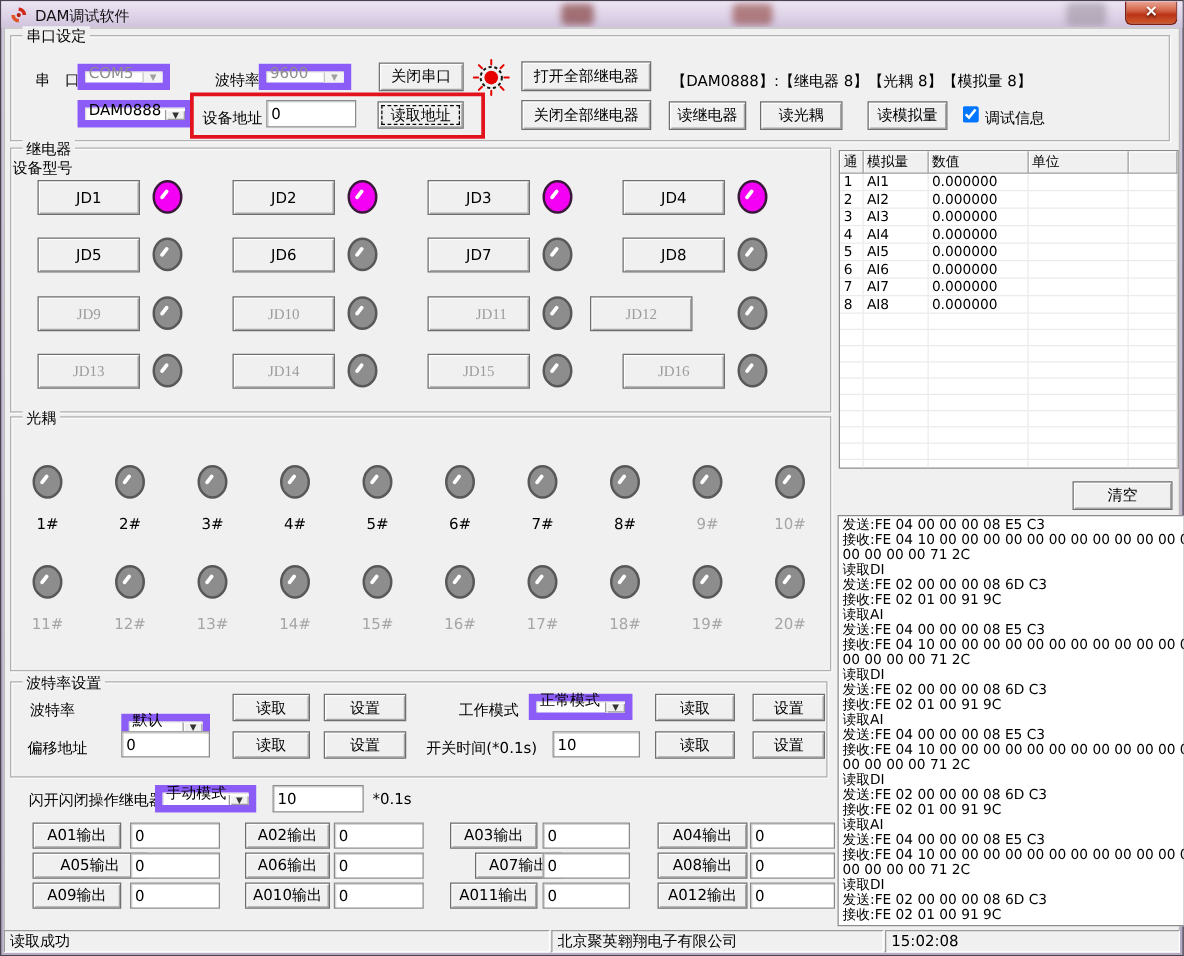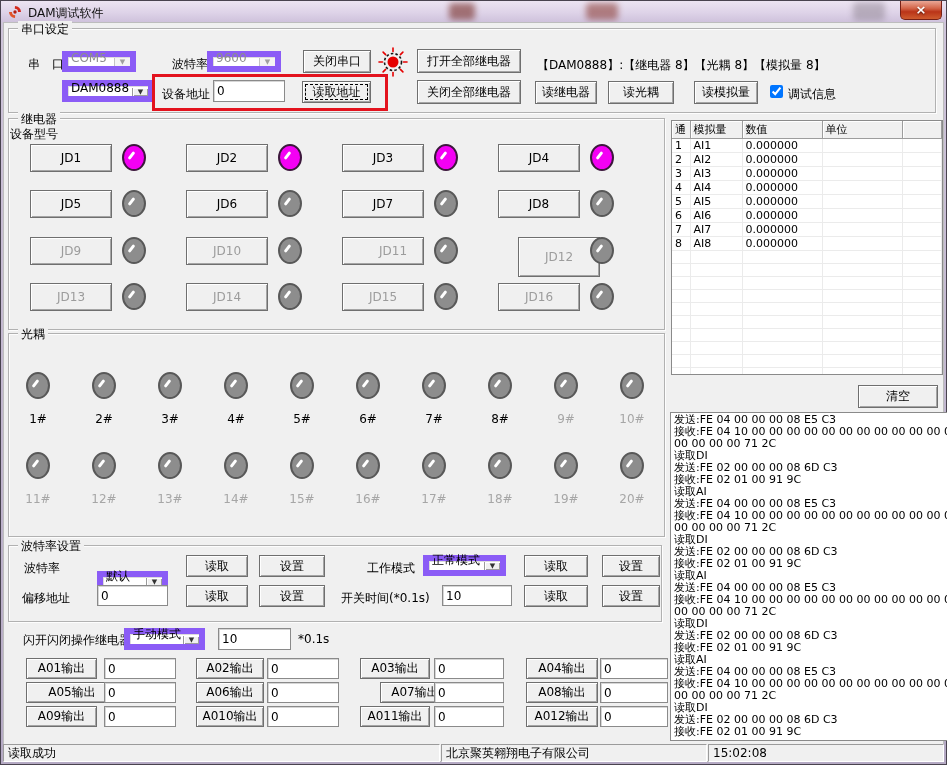--- a/index.html
+++ b/index.html
@@ -26,21 +26,21 @@
   .client { position:absolute; left:3px; top:22px; width:941px; height:740px;
     background:#f0f0f0; border:1px solid #bdbdbd; }
   
   .group { position:absolute; border:1px solid #b1b1b1; box-shadow:inset 1px 1px 0 #fdfdfd,1px 1px 0 #fdfdfd; }
   .grouplabel { position:absolute; top:-8px; left:9px; background:#f0f0f0; padding:0 3px; font-size:12px; }
   .lbl { position:absolute; font-size:12px; white-space:nowrap; }
   .btn { position:absolute; background:#f0f0f0; border:1px solid #6f6f6f;
     box-shadow:inset 1px 1px 0 #ffffff, inset -1px -1px 0 #a5a5a5;
     font:12px "DejaVu Sans","Liberation Sans",sans-serif;
     display:flex; align-items:center; justify-content:center; cursor:default; color:#000; }
-  .btn.disabled { color:#9c9c9c; }
+  .btn.disabled { color:#9c9c9c;font-family:Liberation Serif, serif; }
   .btn.focused { outline:1px dashed #000; outline-offset:-4px; }
   .field { position:absolute; background:#fff; border:1px solid #8a8a8a;
     box-shadow:inset 1px 1px 0 #d6d6d6; font:12px "DejaVu Sans","Liberation Sans",sans-serif; padding:0 3px; }
   .combo { position:absolute; background:#fff; border:6px solid #8b5cf6;
     box-shadow:inset 1px 1px 0 #dcdcdc; display:flex; align-items:flex-end; }
   .combo .txt { flex:1; padding:1px 3px; font-size:12px; white-space:nowrap; overflow:hidden; }
   .combo .arr { width:16px; background:#f0f0f0; border-left:1px solid #9a9a9a;
     box-shadow:inset 1px 1px 0 #fff, inset -1px -1px 0 #9d9d9d;
     font-size:7px; color:#333; display:flex; align-items:center; justify-content:center; }
   .combo.disabled .txt { color:#8d8d8d; }
@@ -165,21 +165,21 @@
 <button class="btn" style="left:342px;top:190px;width:82px;height:28px;">JD7</button>
 <span class="led off" style="left:434px;top:190px;"></span>
 <button class="btn" style="left:498px;top:190px;width:82px;height:28px;">JD8</button>
 <span class="led off" style="left:590px;top:190px;"></span>
 <button class="btn disabled" style="left:30px;top:237px;width:82px;height:28px;">JD9</button>
 <span class="led off" style="left:122px;top:237px;"></span>
 <button class="btn disabled" style="left:186px;top:237px;width:82px;height:28px;">JD10</button>
 <span class="led off" style="left:278px;top:237px;"></span>
 <button class="btn disabled" style="left:342px;top:237px;width:82px;height:28px;padding-left:20px;">JD11</button>
 <span class="led off" style="left:434px;top:237px;"></span>
-<button class="btn disabled" style="left:518px;top:237px;width:82px;height:40px;">JD12</button>
+<button class="btn disabled" style="left:472px;top:237px;width:82px;height:28px;">JD12</button>
 <span class="led off" style="left:590px;top:237px;"></span>
 <button class="btn disabled" style="left:30px;top:283px;width:82px;height:28px;">JD13</button>
 <span class="led off" style="left:122px;top:283px;"></span>
 <button class="btn disabled" style="left:186px;top:283px;width:82px;height:28px;">JD14</button>
 <span class="led off" style="left:278px;top:283px;"></span>
 <button class="btn disabled" style="left:342px;top:283px;width:82px;height:28px;">JD15</button>
 <span class="led off" style="left:434px;top:283px;"></span>
 <button class="btn disabled" style="left:498px;top:283px;width:82px;height:28px;">JD16</button>
 <span class="led off" style="left:590px;top:283px;"></span>
 

